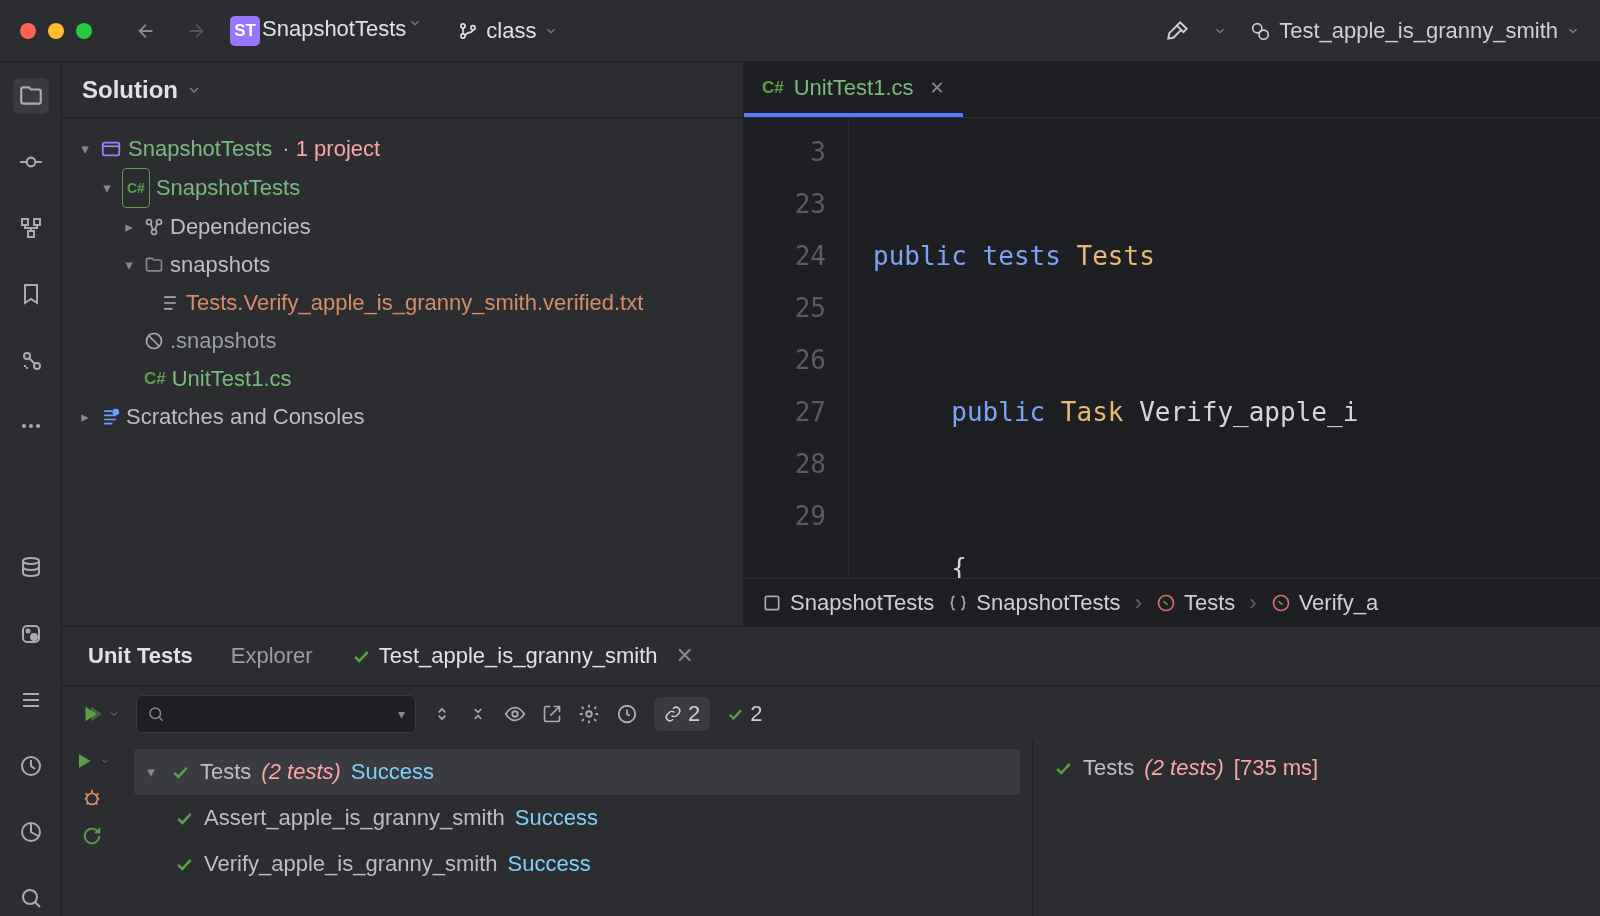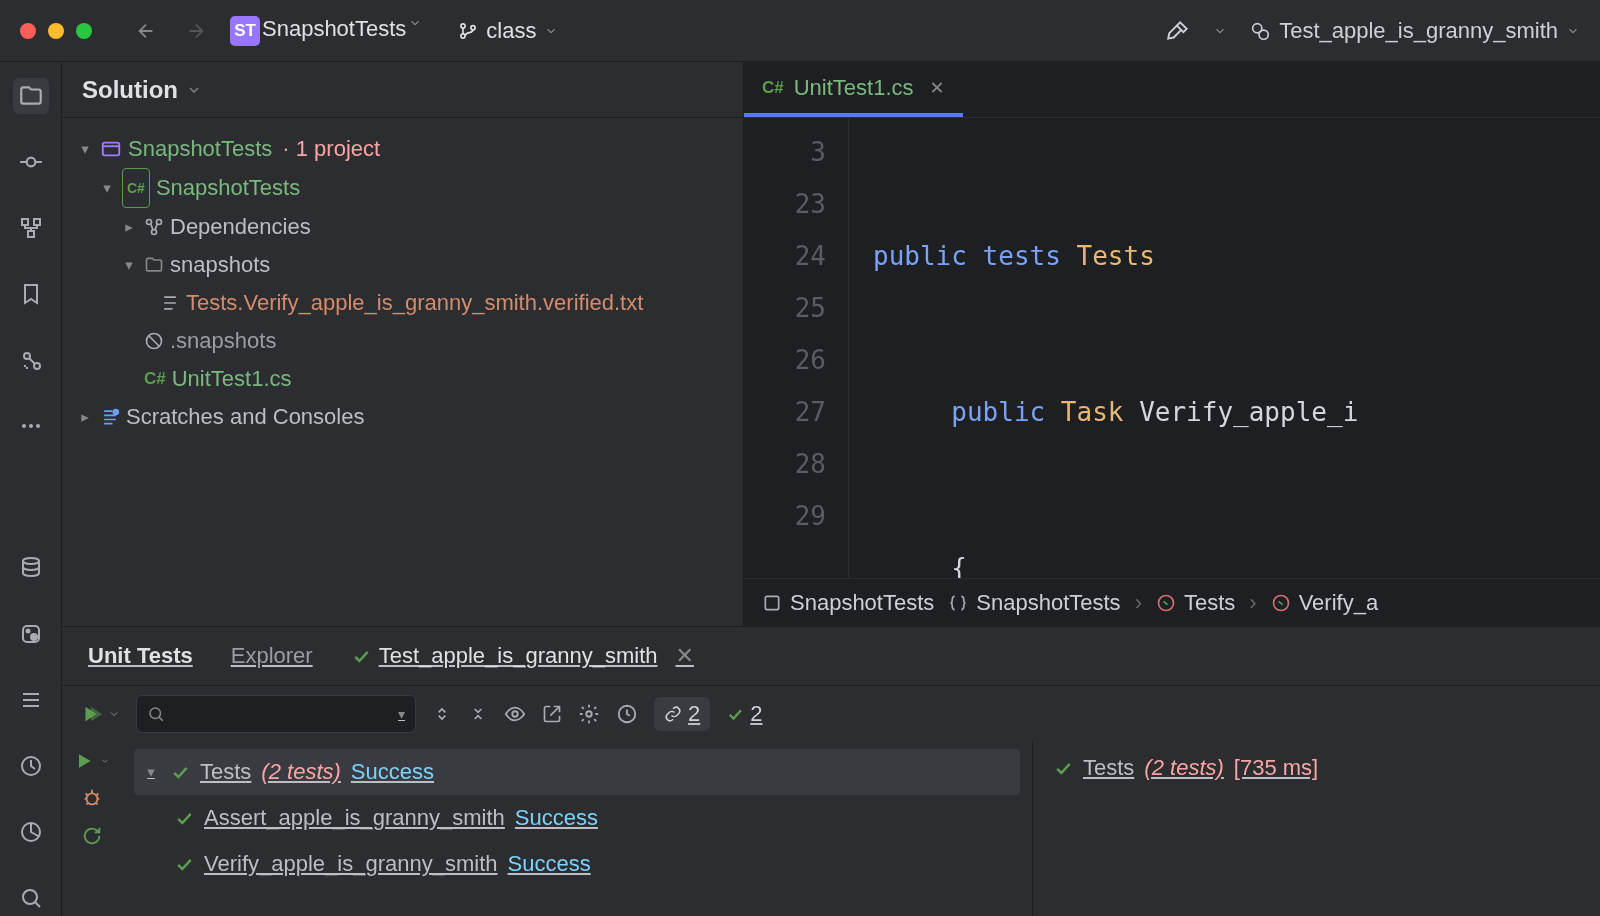--- a/index.html
+++ b/index.html
@@ -61,21 +61,21 @@
   .gutter { width: 105px; text-align: right; color: #5a5c63; padding-right: 22px; padding-top: 8px; user-select: none; border-right: 1px solid #2b2d30; }
   .gutter div { height: 52px; }
   .code { padding-top: 8px; padding-left: 24px; white-space: pre; } 
   .kw-blue { color: #7aa2f7; }
   .type { color: #e8b974; }
   .method { color: #d4d6dc; }
   .code-line { height: 52px; }
   .breadcrumb { height: 48px; border-top: 1px solid #2b2d30; display: flex; align-items: center; gap: 14px; padding: 0 18px; font-size: 22px; color: #ced0d6; }
   .bc-item { display: flex; align-items: center; gap: 8px; }
   .bc-sep { color: #666; }
-  .lower { height: 290px; background: #2b2d30; border-top: 1px solid #1e1f22; display: flex; flex-direction: column; text-decoration: underline; }
+  .lower { height: 290px; background: #2b2d30; border-top: 1px solid #1e1f22; display: flex; flex-direction: column; }
   .lower-tabs { height: 58px; display: flex; align-items: center; gap: 30px; padding: 0 22px; font-size: 22px; }
   .lower-tab { color: #9a9da4; padding: 8px 4px; cursor: pointer; display: flex; align-items: center; gap: 8px; }
   .lower-tab.active { color: #dfe1e5; font-weight: 600; }
   .lower-tab.result { color: #dfe1e5; }
   .lower-toolbar { height: 56px; display: flex; align-items: center; gap: 16px; padding: 0 18px; border-top: 1px solid #1e1f22; }
   .tb-btn { color: #a9abb3; cursor: pointer; display:flex; align-items:center; gap:6px; }
   .search-box { width: 280px; height: 38px; background: #1e1f22; border: 1px solid #393b40; border-radius: 6px; display:flex; align-items:center; padding:0 10px; color:#888; }
   .pill { background:#393b40; border-radius:6px; padding:4px 10px; display:flex; align-items:center; gap:6px; color:#ced0d6; }
   .lower-body { flex:1; display:flex; }
   .test-list { width: 910px; padding: 8px 12px; font-size: 22px; }

